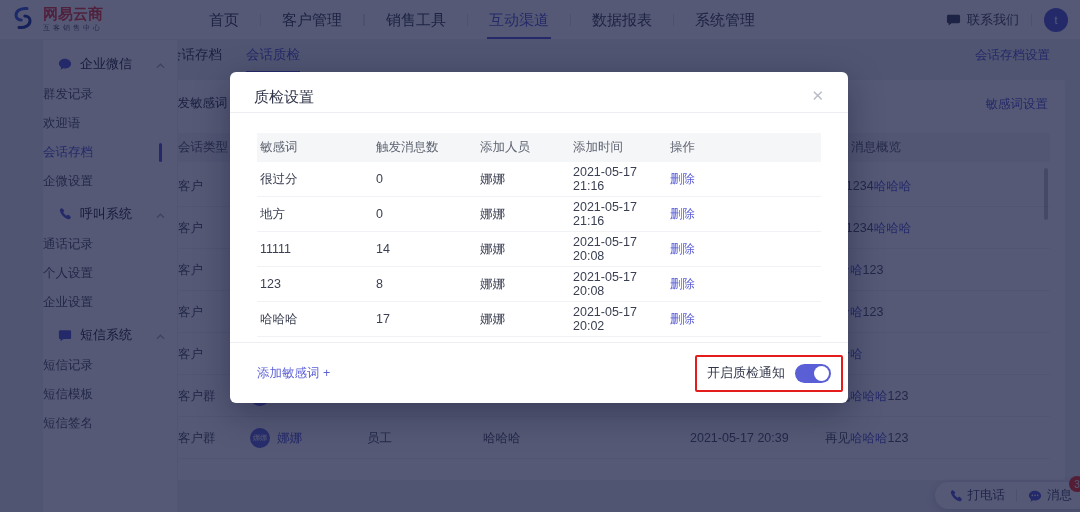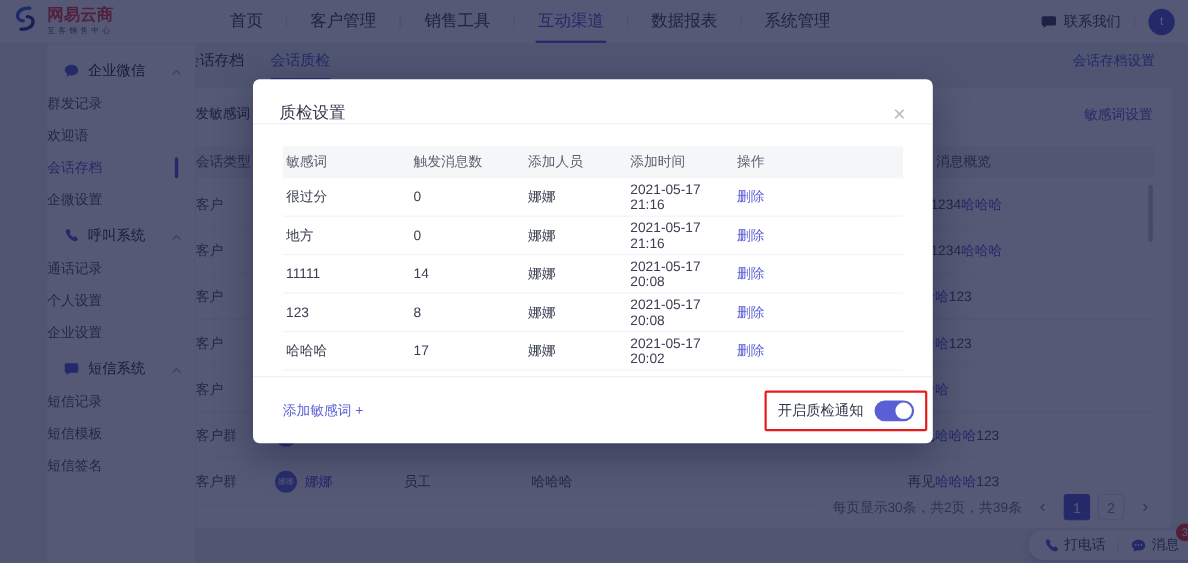--- a/index.html
+++ b/index.html
@@ -65,21 +65,21 @@
 
   .floating-bar{position:absolute;right:-10px;bottom:3px;height:27px;background:#fff;border-radius:14px;display:flex;align-items:center;padding:0 18px 0 14px;gap:11px;box-shadow:0 2px 8px rgba(30,34,60,.18);z-index:2;}
   .fab-item{display:flex;align-items:center;gap:5px;font-size:12.5px;color:#4a4f70;position:relative;cursor:pointer;}
   .fab-item svg{width:14px;height:14px;fill:var(--accent);}
   .fab-sep{width:1px;height:13px;background:#e4e5ec;}
   .fab-badge{position:absolute;top:-11px;right:-13px;min-width:16px;height:16px;border-radius:8px;background:var(--badge);color:#fff;font-size:10px;display:flex;align-items:center;justify-content:center;padding:0 4px;}
 
   
   .overlay{position:absolute;inset:0;background:rgba(13,19,58,0.70);z-index:10;}
   .modal{position:absolute;left:230px;top:72px;width:618px;height:331px;background:#fff;border-radius:6px;z-index:20;box-shadow:0 10px 34px rgba(10,12,40,.35);}
-  .modal-header{height:41px;border-bottom:1px solid #eceef2;display:flex;align-items:flex-end;padding:0 24px;}
+  .modal-header{height:41px;border-bottom:1px solid #eceef2;display:flex;align-items:flex-start;padding:16px 24px;}
   .modal-title{font-size:15px;color:#32364a;font-weight:500;}
   .modal-close{margin-left:auto;color:#b9bcc6;font-size:15px;cursor:pointer;line-height:1;}
   .modal-body{padding:20px 27px 0;}
   .m-grid{display:grid;grid-template-columns:116px 104px 93px 97px auto;align-items:center;}
   .m-thead{height:29px;background:#f5f6f8;font-size:12.5px;color:#5d6270;padding-left:3px;}
   .m-row{height:35px;border-bottom:1px solid #f1f2f5;font-size:12.5px;color:#3a3f51;padding-left:3px;}
   .m-del{color:var(--accent);cursor:pointer;}
   .modal-footer{position:absolute;left:0;right:0;bottom:0;height:61px;border-top:1px solid #eceef2;display:flex;align-items:center;padding:0 5px 0 27px;}
   .add-link{font-size:12.5px;color:var(--accent);cursor:pointer;}
   .red-box{margin-left:auto;border:2px solid var(--red);border-radius:2px;display:flex;align-items:center;gap:10px;padding:7px 10px;}
@@ -217,34 +217,26 @@
             <span class="bg-cell" style="left: 13px;">客户群</span>
             <span class="bg-avatar">娜娜</span>
             <span class="bg-cell" style="left: 660px;"><span>再见</span><span class="hl">哈哈哈</span><span>123</span></span>
           </div>
           <div class="bg-row">
             <span class="bg-cell" style="left: 13px;">客户群</span>
             <span class="bg-avatar">娜娜</span>
             <span class="bg-cell bg-name" style="left: 112px;">娜娜</span>
             <span class="bg-cell" style="left: 202px;">员工</span>
             <span class="bg-cell" style="left: 318px;">哈哈哈</span>
+            <span class="bg-cell" style="left: 525px;">2021-05-17 20:39</span>
             <span class="bg-cell" style="left: 660px;"><span>再见</span><span class="hl">哈哈哈</span><span>123</span></span>
           </div>
         </div>
       <div class="scroll-thumb"></div>
 
-      <div class="pagination">
-        <span>每页显示30条，共2页，共39条</span>
-        <span class="pg-btn arrow">‹</span>
-        <span id="pg-pages" style="display:flex;gap:7px;">
-            <span class="pg-btn current">1</span>
-            <span class="pg-btn">2</span>
-          </span>
-        <span class="pg-btn arrow">›</span>
-      </div>
     </div>
 
     <div class="floating-bar">
       <div class="fab-item">
         <svg viewBox="0 0 16 16">
             <path d="M3.4 1.6c.4-.4 1.1-.4 1.5 0l1.9 1.9c.4.4.4 1.1 0 1.5l-.9.9c.6 1.3 2.9 3.6 4.2 4.2l.9-.9c.4-.4 1.1-.4 1.5 0l1.9 1.9c.4.4.4 1.1 0 1.5l-1 1c-.9.9-4.4.2-7.5-2.9S1.5 3.6 2.4 2.7l1-1.1z"></path>
           </svg>
         <span>打电话</span>
       </div>
       <span class="fab-sep"></span>

